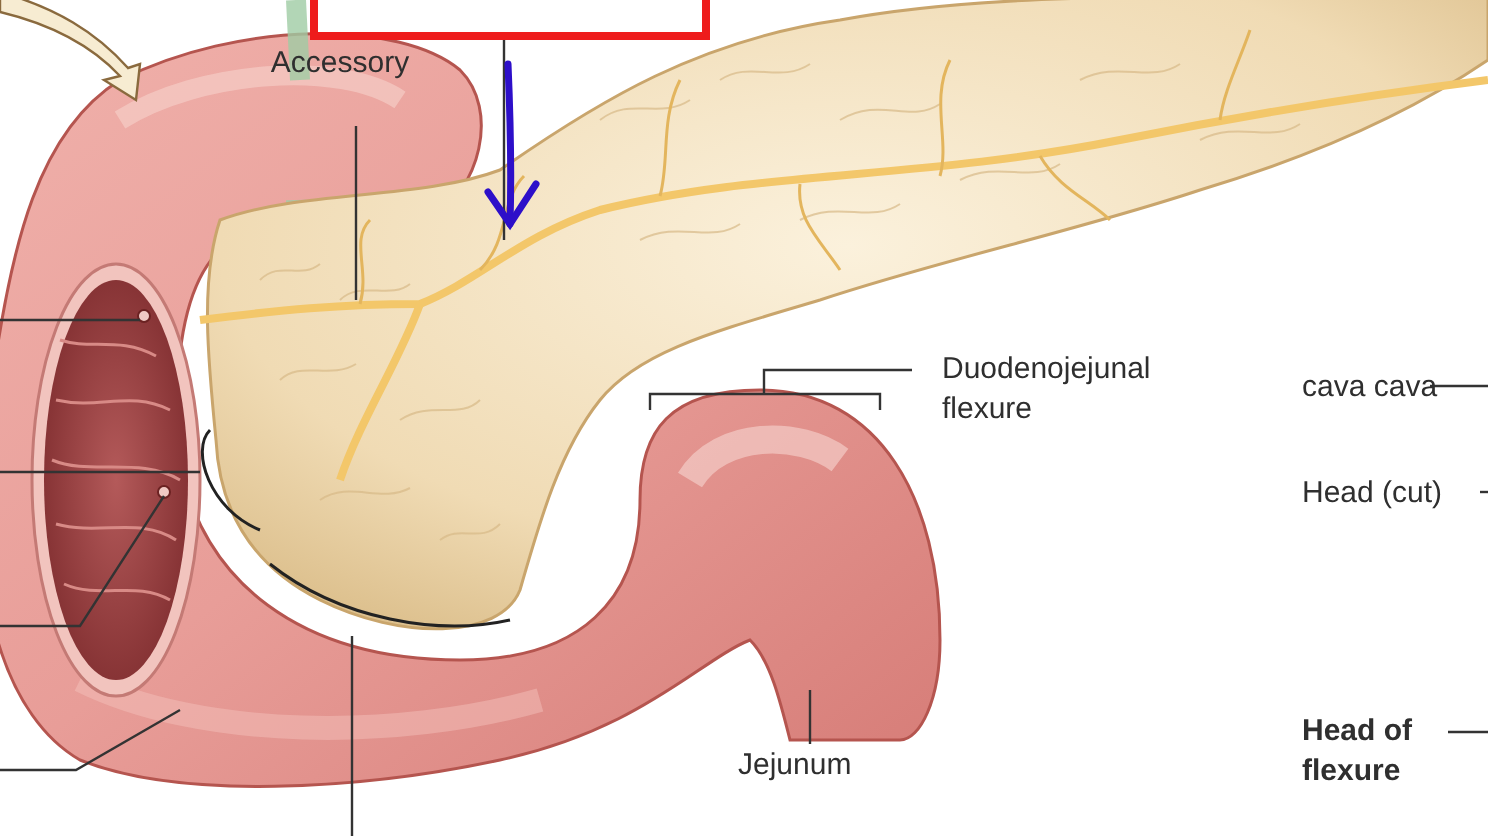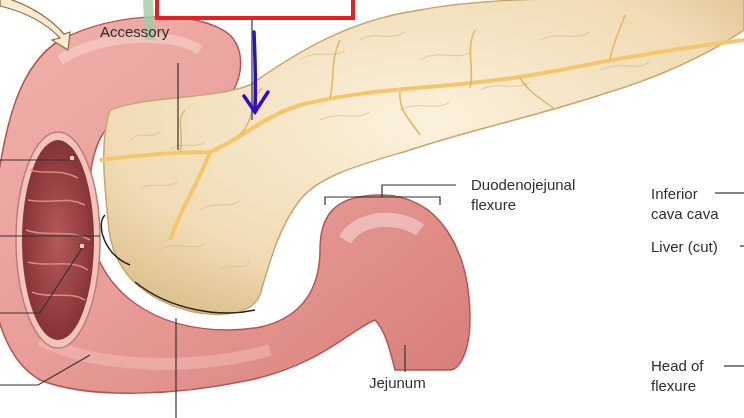--- a/index.html
+++ b/index.html
@@ -1,21 +1,21 @@
 <!DOCTYPE html>
 <html><head>
 <meta charset="utf-8">
 <style>
   html, body { margin:0; padding:0; }
   body { width:744px; height:418px; overflow:hidden; background:#ffffff; position:relative;
          font-family:"Liberation Sans", sans-serif; }
   #stage { position:absolute; left:0; top:0; width:744px; height:418px; }
   .lbl { position:absolute; color:#2f2f2f; font-size:15px; line-height:20px; white-space:nowrap; }
-  .lbl.center { }
-  .lbl.bold { font-weight:normal; }
+  .lbl.center { text-align:center; }
+  .lbl.bold { font-weight:bold; }
   .redbox { position:absolute; left:155px; top:-6px; width:192px; height:18px;
             border:4px solid #ee1c1c; background:#ffffff; }
 </style>
 </head>
 <body>
 
 <div id="stage">
   <svg width="744" height="418" viewBox="0 0 744 418" xmlns="http://www.w3.org/2000/svg">
     <defs>
       <linearGradient id="duoGrad" x1="0" y1="0" x2="1" y2="1">
@@ -111,24 +111,23 @@
   </div>
 
   <div class="lbl" style="left:459px; top:175px;margin-left:12px;">
     <div>Duodenojejunal</div>
     <div>flexure</div>
   </div>
 
   <div class="lbl" style="left:369px; top:373px;">Jejunum</div>
 
   <div class="lbl" style="left:651px; top:184px;">
-    <div>Inferior</div>
     <div>cava cava</div>
   </div>
 
-  <div class="lbl" style="left:651px; top:237px;">Liver (cut)</div>
+  <div class="lbl" style="left:651px; top:237px;">Head (cut)</div>
 
 
   <div class="lbl bold" style="left:651px; top:356px;">
     <div>Head of</div>
     <div>flexure</div>
   </div>
 </div>
 
 </body></html>

